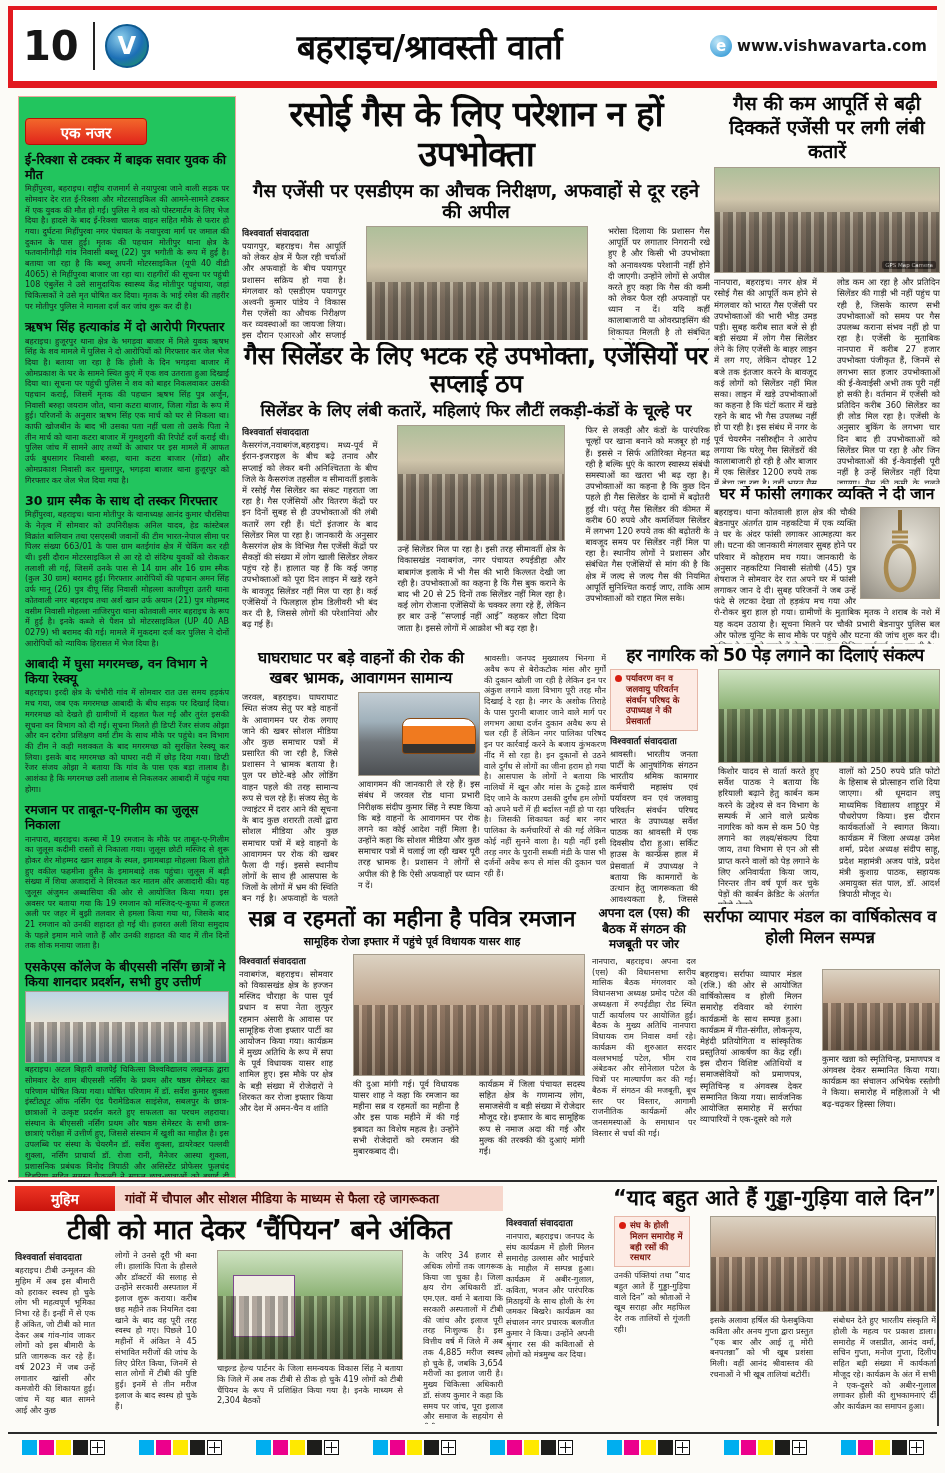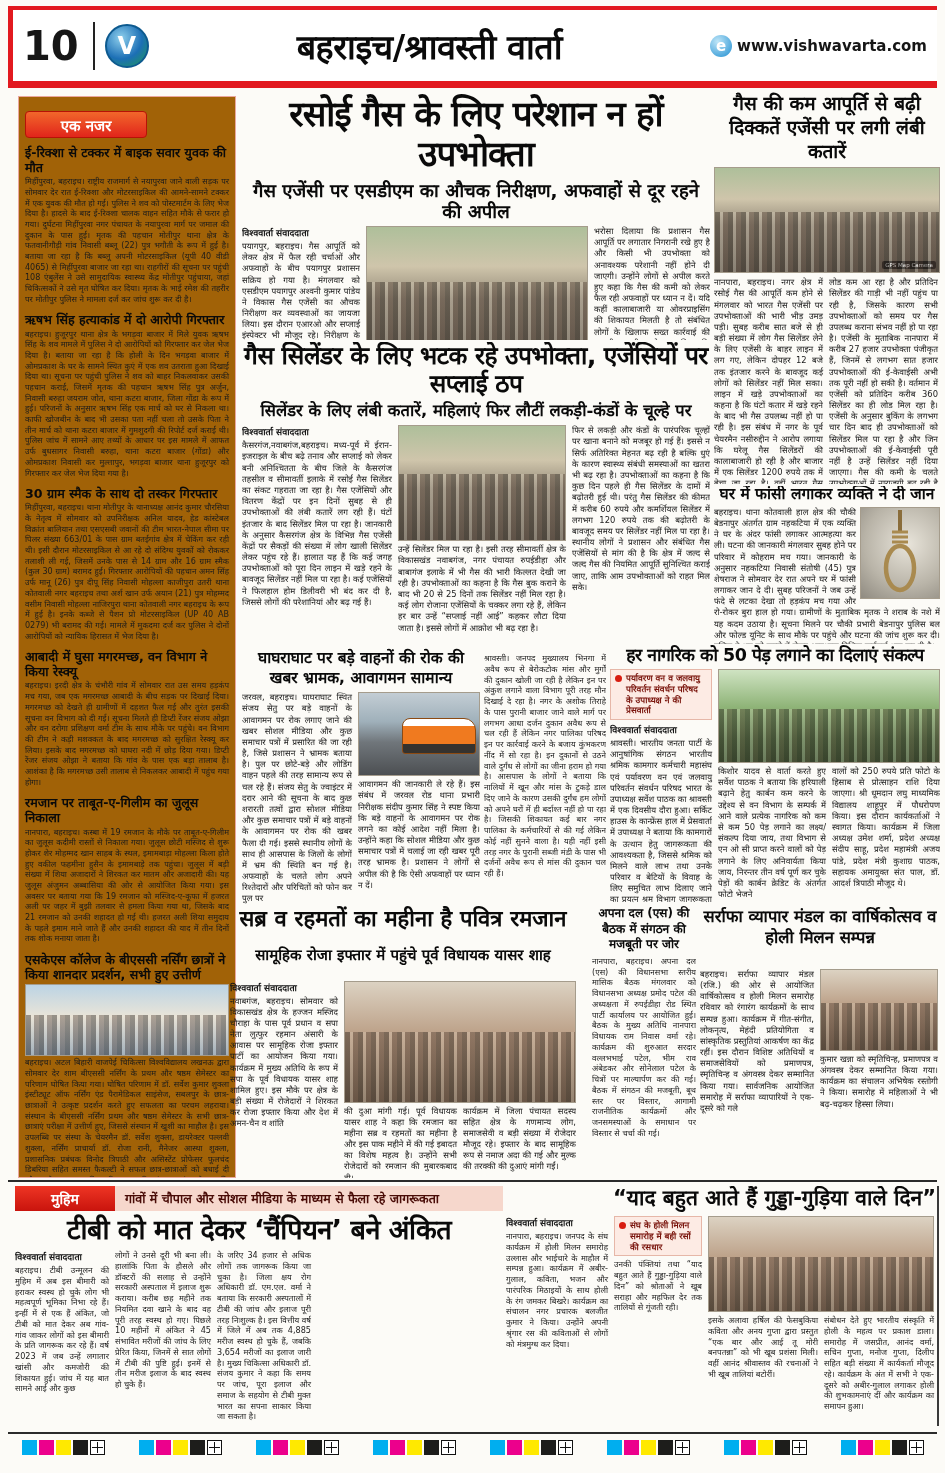--- a/index.html
+++ b/index.html
@@ -25,21 +25,21 @@
   .website{display:flex;align-items:center;gap:5px;font-size:15px;font-weight:800;min-width:190px;justify-content:flex-end}
   .e-icon{width:22px;height:22px;border-radius:50%;background:radial-gradient(circle at 35% 30%,#bfe6f8,#1f8ed1);
           color:#fff;font-weight:800;font-size:15px;display:flex;align-items:center;justify-content:center;flex:0 0 22px}
 
   
   .art{position:absolute;overflow:hidden}
   .body{font-size:8.4px;line-height:1.33;text-align:justify;color:#1b1b1b}
   .body.sm{font-size:8.1px}
   .byline{font-size:9px;font-weight:700;margin-bottom:2px}
   .hl{font-weight:800;color:#0a0a0a;text-align:center;line-height:1.15}
-  .cols{display:flex;gap:6px}
+  .cols{display:flex;gap:20px}
   .stack{display:flex;flex-direction:column;gap:3px}
   .hr-black{position:absolute;background:#2b2b2b}
 
   
   .photo{position:relative;border:1px solid #a59c8c;overflow:hidden;flex-shrink:0}
   .ph-crowd{background:linear-gradient(180deg,#aebf9a 0%,#cfc5ab 30%,#958b7a 55%,#6e665a 100%)}
   .ph-indoor{background:linear-gradient(180deg,#dcd2c2,#bb9f86 45%,#7d6a57)}
   .ph-green{background:linear-gradient(180deg,#cfe3c2,#8fb478 40%,#5d7a4e 75%,#47603c)}
   .ph-road{background:linear-gradient(180deg,#c3cdd4 0%,#9fb0ba 35%,#70767b 60%,#4c4f52 100%)}
   .ph-nursing{background:linear-gradient(180deg,#bcd4e4,#e9e4d8 45%,#8fa3b5)}
@@ -47,21 +47,21 @@
   .ph-crowd::after,.ph-indoor::after,.ph-green::after,.ph-nursing::after{
      content:"";position:absolute;left:0;right:0;bottom:0;top:42%;
      background:repeating-linear-gradient(90deg,rgba(35,28,22,.42) 0 5px,rgba(235,225,210,.22) 5px 8px,rgba(70,50,40,.38) 8px 13px)}
   .bus{position:absolute;right:3px;top:30%;width:62%;height:44%;
        background:linear-gradient(180deg,#ffffff 20%,#f07a1f 20% 74%,#35322e 74%);
        border-radius:8px 12px 3px 3px;border:1px solid #8c4a12}
   .badge-gps{position:absolute;right:3px;bottom:3px;background:rgba(20,20,20,.78);color:#fff;
        font-size:5.5px;padding:1px 3px;border-radius:2px}
 
   
-  .eknajar{left:18px;top:96px;width:218px;height:1082px;border:1px solid #eba79d;padding:12px 6px;background:#a16207}
+  .eknajar{left:18px;top:96px;width:218px;height:1082px;border:1px solid #eba79d;padding:19px 6px;background:#22c55e}
   .eknajar-label{width:122px;height:27px;margin:2px 0 4px 0;border-radius:4px;border:1px solid #b71208;
        background:linear-gradient(180deg,#f2672b,#e1251b);color:#fff;font-weight:800;font-size:15px;
        display:flex;align-items:center;justify-content:center}
   .brief h3{font-size:12.6px;font-weight:800;color:#0a0a0a;line-height:1.2;margin:7px 0 2px 0}
   .brief .body{font-size:8.05px}
 
   
   .kicker-row{display:flex;height:25px;margin-bottom:3px}
   .kicker-label{width:100px;background:linear-gradient(180deg,#ee3524,#c9140d);color:#fff;font-weight:800;
        font-size:14px;display:flex;align-items:center;justify-content:center}
@@ -219,23 +219,23 @@
       <div class="stack" style="width:222px">
         <div class="photo ph-green" style="width:222px;height:94px"></div>
         <div class="cols">
           <p class="body" style="width:108px">किशोर यादव से वार्ता करते हुए सर्वेश पाठक ने बताया कि हरियाली बढ़ाने हेतु कार्बन कम करने के उद्देश्य से वन विभाग के सम्पर्क में आने वाले प्रत्येक नागरिक को कम से कम 50 पेड़ लगाने का लक्ष्य/संकल्प दिया जाय, तथा विभाग से एन ओ सी प्राप्त करने वालों को पेड़ लगाने के लिए अनिवार्यता किया जाय, निरन्तर तीन वर्ष पूर्ण कर चुके पेड़ों की कार्बन क्रेडिट के अंतर्गत फोटो भेजने</p>
           <p class="body" style="width:108px">वालों को 250 रुपये प्रति फोटो के हिसाब से प्रोत्साहन राशि दिया जाएगा। श्री धूमदान लघु माध्यमिक विद्यालय शाहूपुर में पौधरोपण किया। इस दौरान कार्यकर्ताओं ने स्वागत किया। कार्यक्रम में जिला अध्यक्ष उमेश शर्मा, प्रदेश अध्यक्ष संदीप साहू, प्रदेश महामंत्री अजय पांडे, प्रदेश मंत्री कुशाग्र पाठक, सहायक अमायुक्त संत पाल, डॉ. आदर्श त्रिपाठी मौजूद थे।</p>
         </div>
       </div>
     </div>
   </section>
 
-  <section class="art" style="left:230px;top:906px;width:346px;height:272px">
+  <section class="art" style="left:239px;top:906px;width:346px;height:272px">
     <h1 class="hl" style="font-size:22px">सब्र व रहमतों का महीना है पवित्र रमजान</h1>
-    <h2 class="hl" style="font-size:15px;margin:16px 0">सामूहिक रोजा इफ्तार में पहुंचे पूर्व विधायक यासर शाह</h2>
+    <h2 class="hl" style="font-size:11px;margin:5px 0">सामूहिक रोजा इफ्तार में पहुंचे पूर्व विधायक यासर शाह</h2>
     <div class="cols">
       <div style="width:108px">
         <p class="byline">विश्ववार्ता संवाददाता</p>
         <p class="body">नवाबगंज, बहराइच। सोमवार को विकासखंड क्षेत्र के हज्जन मस्जिद चौराहा के पास पूर्व प्रधान व सपा नेता लुत्फुर रहमान अंसारी के आवास पर सामूहिक रोजा इफ्तार पार्टी का आयोजन किया गया। कार्यक्रम में मुख्य अतिथि के रूप में सपा के पूर्व विधायक यासर शाह शामिल हुए। इस मौके पर क्षेत्र के बड़ी संख्या में रोजेदारों ने शिरकत कर रोजा इफ्तार किया और देश में अमन-चैन व शांति</p>
       </div>
       <div class="stack" style="width:232px">
         <div class="photo ph-indoor" style="width:232px;height:122px"></div>
         <div class="cols">
           <p class="body" style="width:113px">की दुआ मांगी गई। पूर्व विधायक यासर शाह ने कहा कि रमजान का महीना सब्र व रहमतों का महीना है और इस पाक महीने में की गई इबादत का विशेष महत्व है। उन्होंने सभी रोजेदारों को रमजान की मुबारकबाद दी।</p>
           <p class="body" style="width:113px">कार्यक्रम में जिला पंचायत सदस्य सहित क्षेत्र के गणमान्य लोग, समाजसेवी व बड़ी संख्या में रोजेदार मौजूद रहे। इफ्तार के बाद सामूहिक रूप से नमाज अदा की गई और मुल्क की तरक्की की दुआएं मांगी गईं।</p>
@@ -267,20 +267,26 @@
       <div class="kicker-label">मुहिम</div>
       <div class="kicker-strip">गांवों में चौपाल और सोशल मीडिया के माध्यम से फैला रहे जागरूकता</div>
     </div>
     <h1 class="hl" style="font-size:27px;letter-spacing:-0.5px">टीबी को मात देकर ‘चैंपियन’ बने अंकित</h1>
     <div class="cols" style="margin-top:5px">
       <div style="width:94px">
         <p class="byline">विश्ववार्ता संवाददाता</p>
         <p class="body sm">बहराइच। टीबी उन्मूलन की मुहिम में अब इस बीमारी को हराकर स्वस्थ हो चुके लोग भी महत्वपूर्ण भूमिका निभा रहे हैं। इन्हीं में से एक हैं अंकित, जो टीबी को मात देकर अब गांव-गांव जाकर लोगों को इस बीमारी के प्रति जागरूक कर रहे हैं। वर्ष 2023 में जब उन्हें लगातार खांसी और कमजोरी की शिकायत हुई। जांच में यह बात सामने आई और कुछ</p>
       </div>
       <p class="body sm" style="width:96px">लोगों ने उनसे दूरी भी बना ली। हालांकि पिता के हौसले और डॉक्टरों की सलाह से उन्होंने सरकारी अस्पताल में इलाज शुरू कराया। करीब छह महीने तक नियमित दवा खाने के बाद वह पूरी तरह स्वस्थ हो गए। पिछले 10 महीनों में अंकित ने 45 संभावित मरीजों की जांच के लिए प्रेरित किया, जिनमें से सात लोगों में टीबी की पुष्टि हुई। इनमें से तीन मरीज इलाज के बाद स्वस्थ हो चुके हैं।</p>
+      <div class="stack" style="width:186px">
+        <div class="photo ph-green" style="width:186px;height:110px">
+          <div style="position:absolute;left:8%;top:22%;width:34%;height:58%;background:#f3efe6;border:1px solid #7d4a8f"></div>
+        </div>
+        <p class="body sm">चाइल्ड हेल्थ पार्टनर के जिला समन्वयक विकास सिंह ने बताया कि जिले में अब तक टीबी से ठीक हो चुके 419 लोगों को टीबी चैंपियन के रूप में प्रशिक्षित किया गया है। इनके माध्यम से 2,304 बैठकों</p>
+      </div>
       <p class="body sm" style="width:94px">के जरिए 34 हजार से अधिक लोगों तक जागरूक किया जा चुका है। जिला क्षय रोग अधिकारी डॉ. एम.एल. वर्मा ने बताया कि सरकारी अस्पतालों में टीबी की जांच और इलाज पूरी तरह निःशुल्क है। इस वित्तीय वर्ष में जिले में अब तक 4,885 मरीज स्वस्थ हो चुके हैं, जबकि 3,654 मरीजों का इलाज जारी है। मुख्य चिकित्सा अधिकारी डॉ. संजय कुमार ने कहा कि समय पर जांच, पूरा इलाज और समाज के सहयोग से टीबी मुक्त भारत का सपना साकार किया जा सकता है।</p>
     </div>
   </section>
 
   <section class="art" style="left:506px;top:1186px;width:430px;height:238px">
     <h1 class="hl" style="font-size:21px;margin-left:70px;text-align:right;white-space:nowrap">“याद बहुत आते हैं गुड्डा-गुड़िया वाले दिन”</h1>
     <div class="cols" style="margin-top:6px">
       <div style="width:102px">
         <p class="byline">विश्ववार्ता संवाददाता</p>
         <p class="body sm">नानपारा, बहराइच। जनपद के संघ कार्यक्रम में होली मिलन समारोह उल्लास और भाईचारे के माहौल में सम्पन्न हुआ। कार्यक्रम में अबीर-गुलाल, कविता, भजन और पारंपरिक मिठाइयों के साथ होली के रंग जमकर बिखरे। कार्यक्रम का संचालन नगर प्रचारक बलजीत कुमार ने किया। उन्होंने अपनी श्रृंगार रस की कविताओं से लोगों को मंत्रमुग्ध कर दिया।</p>

